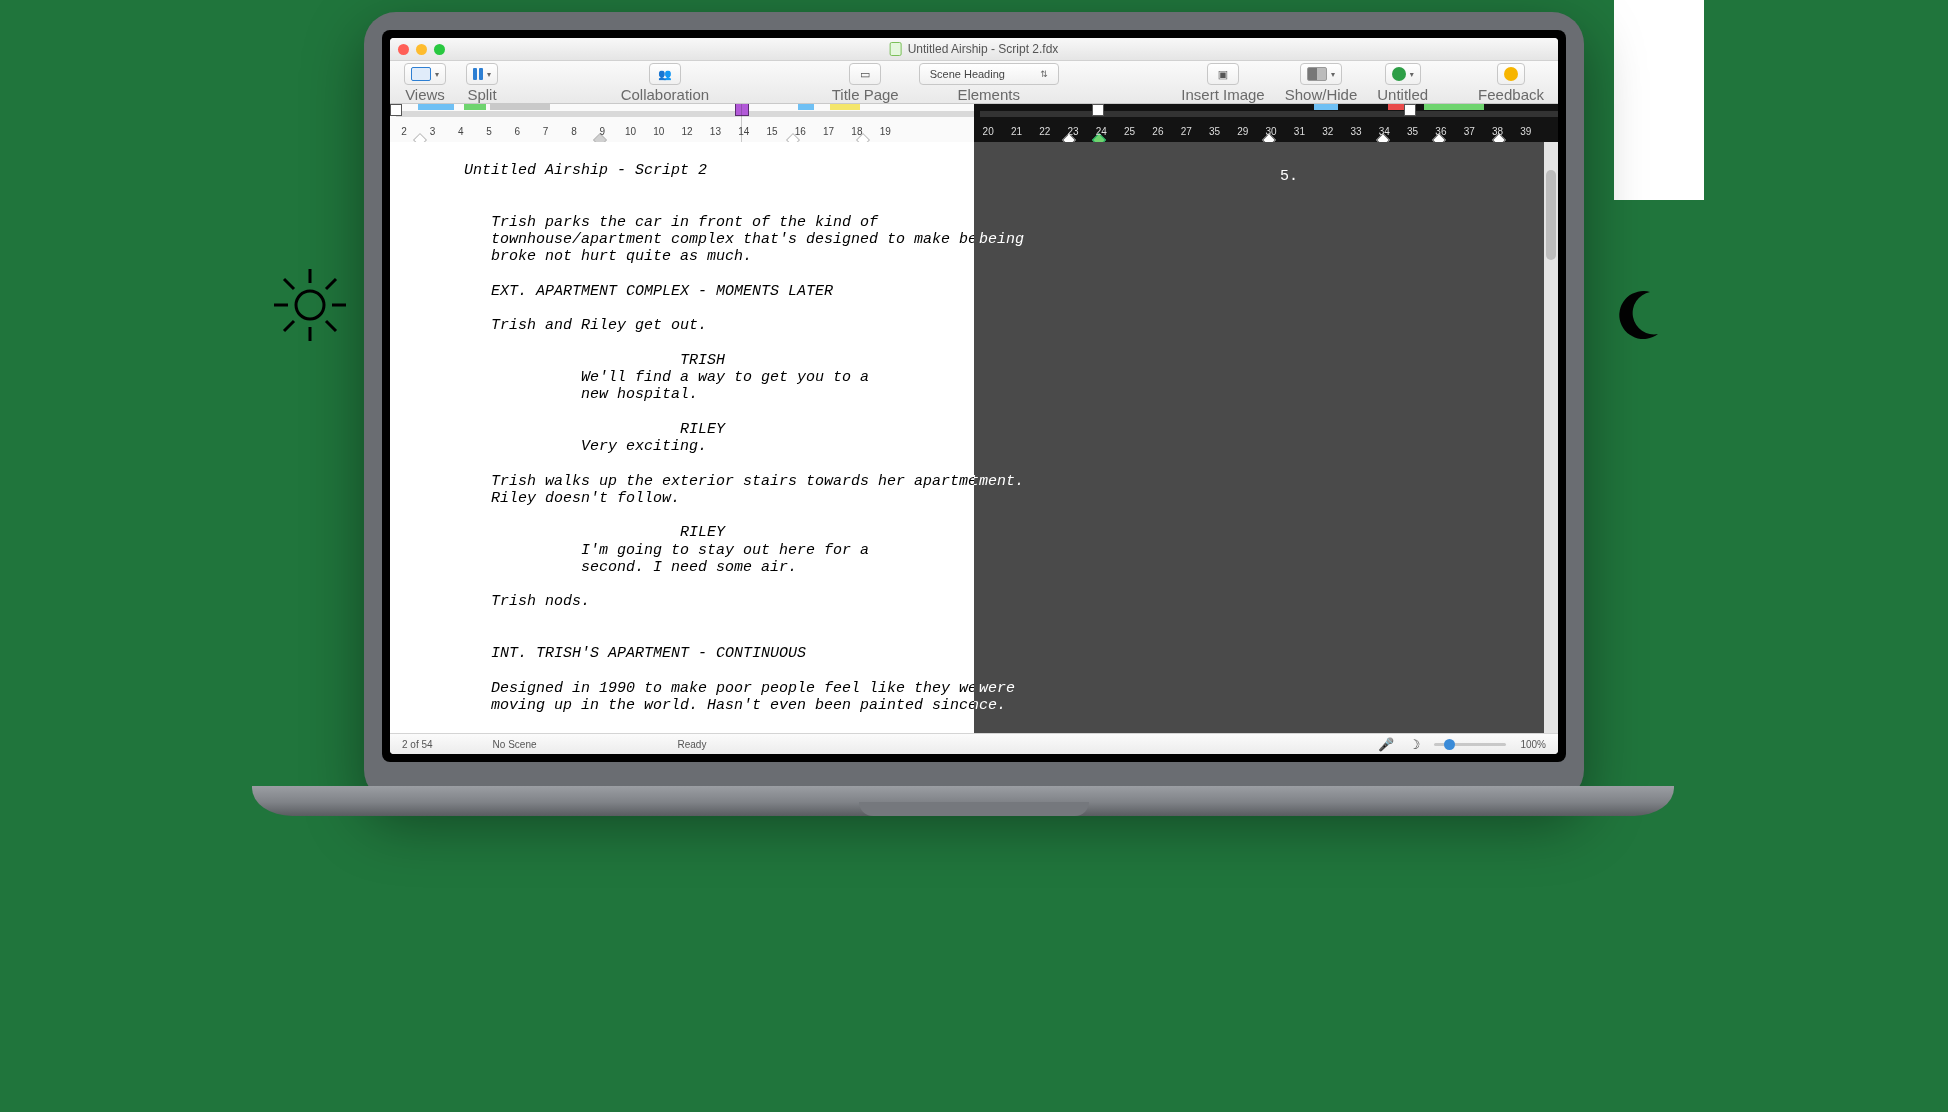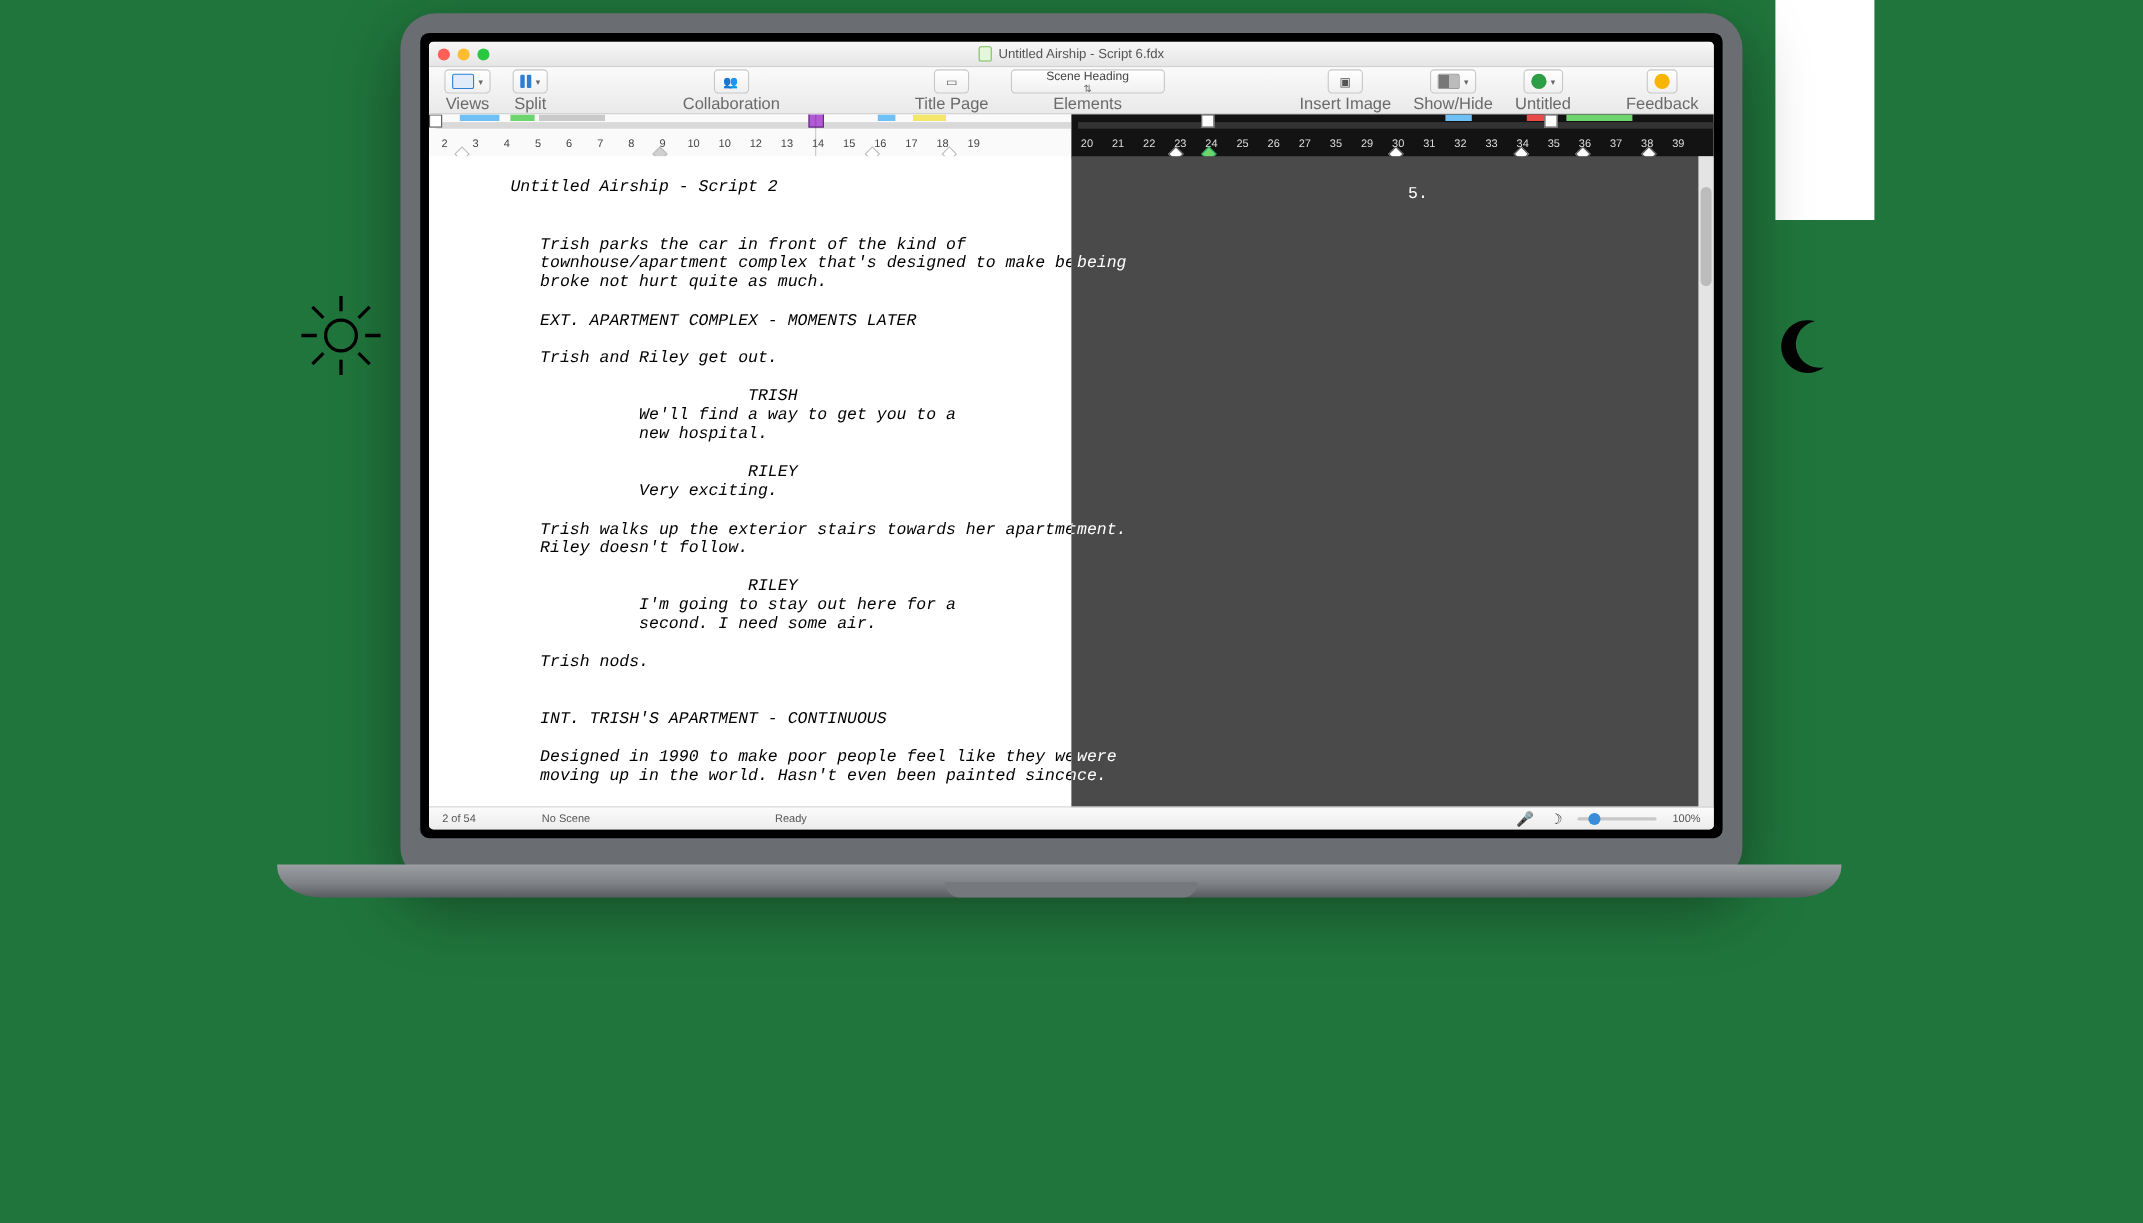--- a/index.html
+++ b/index.html
@@ -15,21 +15,21 @@
   .dot.red{background:#ff5f57;} .dot.yellow{background:#febc2e;} .dot.green{background:#28c840;}
   .title { position:absolute; left:50%; transform:translateX(-50%); color:#555; font-size:12px; display:flex; align-items:center; gap:6px;}
   .title-icon { width:10px; height:12px; border:1px solid #7abf58; border-radius:2px; background:#e4f7dd; position:relative;}
   .toolbar { height:42px; background:linear-gradient(#fafafa,#e9e9e9); border-bottom:1px solid #c9c9c9; display:flex; align-items:stretch; padding:0 4px; }
   .tb-group { display:flex; flex-direction:column; align-items:center; justify-content:center; padding:2px 10px 0; }
   .tb-btn { height:22px; min-width:26px; border:1px solid #c7c7c7; border-radius:4px; background:linear-gradient(#fff,#f0f0f0); display:inline-flex; align-items:center; justify-content:center; padding:0 6px; font-size:11px; color:#444; }
   .tb-btnrow { display:flex; gap:4px;}
   .tb-label { font-size:15px; color:#6a6a6a; margin-top:1px;}
   .chev { margin-left:4px; font-size:8px; color:#666;}
   .flex-spacer { flex:1; }
-  .element-select { width:140px; justify-content:space-between; padding:0 10px;flex-direction:column; }
+  .element-select { width:140px; justify-content:space-between; padding:0 10px; }
   .bluebox{ width:18px; height:12px; border:1px solid #2d7fd3; background:#e0ecfa; border-radius:2px;}
   .bluebars-row{display:flex;gap:2px;} .bluebars-row span{width:4px;height:12px;background:#2d7fd3;border-radius:1px;}
   .ico { width:18px; height:14px; display:flex; align-items:center; justify-content:center; color:#555;}
   .green-circle{width:14px;height:14px;border-radius:50%;background:#2d9e46;}
   .yellow-circle{width:14px;height:14px;border-radius:50%;background:#f7b500;}
   .showhide-ico{width:18px;height:12px;background:linear-gradient(90deg,#777 50%,#bbb 50%);border:1px solid #999;border-radius:2px;}
 
   .beatboard { height:40px; display:flex; border-bottom:1px solid #ccc; }
   .bb-half { flex:1; position:relative; overflow:hidden;}
   .bb-light { background:#fafafa; }
@@ -105,21 +105,21 @@
       <div class="app">
 
         <div class="titlebar">
           <div class="traffic">
             <div class="dot red"></div>
             <div class="dot yellow"></div>
             <div class="dot green"></div>
           </div>
           <div class="title">
             <span class="title-icon"></span>
-            <span>Untitled Airship - Script 6.fdx</span>
+            <span>Untitled Airship - Script 2.fdx</span>
           </div>
         </div>
 
         <div class="toolbar">
           <div class="tb-group">
             <div class="tb-btnrow">
               <button class="tb-btn">
                   <span class="bluebox"></span>
                   <span class="chev">▾</span>
                 </button>
@@ -337,21 +337,21 @@
    moving up in the world. Hasn't even been painted since.</div>
           </div>
         </div>
         <div class="scrollbar">
             <div class="thumb"></div>
           </div>
 
         <div class="statusbar">
           <span>2 of 54</span>
           <span>No Scene</span>
-          <span style="margin-left:108px">Ready</span>
+          <span style="margin-left:81px">Ready</span>
           <div class="sb-right">
             <span class="mic-ico">🎤</span>
             <span class="moon-ico">☽</span>
             <div class="zoom-slider"></div>
             <span>100%</span>
           </div>
         </div>
 
       </div>
     </div>

